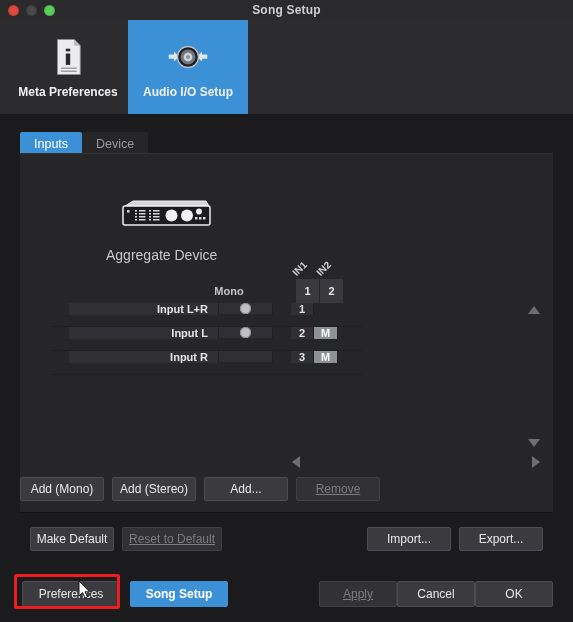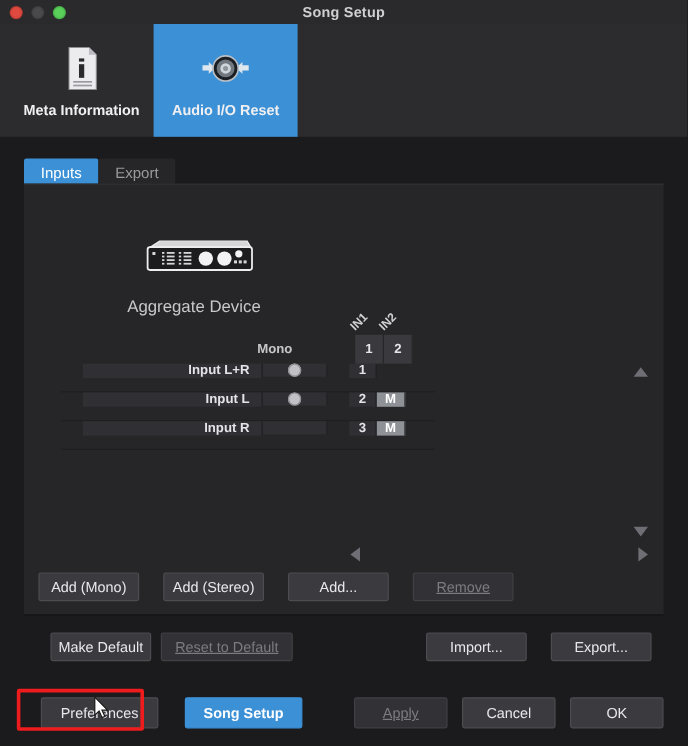--- a/index.html
+++ b/index.html
@@ -199,21 +199,20 @@
   
   .btn {
     height: 24px;
     background: #3b3b3f;
     border: 1px solid #4c4c51;
     border-radius: 2px;
     color: #e8e8ec; font-size: 12px;
     display: inline-flex; align-items: center; justify-content: center;
     padding: 0 10px;
     white-space: nowrap;
-    margin-left: 12px;
   }
   .btn.disabled { color: #7b7b80; background: #323236; border-color: #404045; text-decoration: underline; }
   .btn.primary { background: #3c90d6; border-color: #3c90d6; color: #ffffff; font-weight: bold; }
 
   .addrow {
     position: absolute; left: 20px; top: 477px;
     width: 533px; display: flex; gap: 8px;
   }
   .addrow .btn { width: 84px; }
 
@@ -282,44 +281,44 @@
           <path d="M12 4h19l7 7v33H12z" fill="#ececef" stroke="#8d8d92" stroke-width="1"></path>
           <path d="M31 4l7 7h-7z" fill="#bcbcc1"></path>
           <rect x="21.5" y="14.5" width="5" height="3" fill="#2a2a2c"></rect>
           <rect x="21.5" y="20" width="5" height="13" fill="#2a2a2c"></rect>
           <g fill="#9a9aa0">
             <rect x="16" y="36" width="18" height="1.6"></rect>
             <rect x="16" y="39.5" width="18" height="1.6"></rect>
           </g>
         </svg>
       </span>
-      <span class="tool-label">Meta Information</span>
+      <span class="tool-label">Meta Preferences</span>
     </div>
 
     <div class="tool wide selected">
       <span class="tool-icon">
         <svg viewBox="0 0 48 48" width="42" height="42">
           <g fill="#dfe7ee">
             <path d="M2 21h6v-3l6 5.5-6 5.5v-3H2z"></path>
             <path d="M46 21h-6v-3l-6 5.5 6 5.5v-3h6z"></path>
           </g>
           <circle cx="24" cy="24" r="12" fill="#1b1e22" stroke="#b8bec6" stroke-width="1.6"></circle>
           <circle cx="24" cy="24" r="8.5" fill="#70777f"></circle>
           <circle cx="24" cy="24" r="5" fill="#cfd5db"></circle>
           <circle cx="24" cy="24" r="2.4" fill="#8e959d"></circle>
         </svg>
       </span>
-      <span class="tool-label">Audio I/O Reset</span>
+      <span class="tool-label">Audio I/O Setup</span>
     </div>
 
   </div>
 
   <div class="tabstrip">
     <div class="tab active">Inputs</div>
-    <div class="tab inactive">Export</div>
+    <div class="tab inactive">Device</div>
   </div>
 
   <div class="panel">
 
     <span class="device-graphic">
       <svg viewBox="0 0 186 60" width="93" height="30">
         <path d="M10 14 L26 4 H172 L178 14 Z" fill="#d6d6da" stroke="#eeeef1" stroke-width="2"></path>
         <rect x="6" y="14" width="174" height="38" rx="4" fill="#1c1c1e" stroke="#eeeef1" stroke-width="3"></rect>
         <rect x="14" y="22" width="5" height="5" fill="#d6d6da"></rect>
         <g fill="#d6d6da">
@@ -419,21 +418,21 @@
     <div class="btn">Add (Mono)</div>
     <div class="btn">Add (Stereo)</div>
     <div class="btn">Add...</div>
     <div class="btn disabled">Remove</div>
   </div>
 
   <div class="divider"></div>
 
   <div class="defaultrow">
     <div class="btn">Make Default</div>
-    <div class="btn disabled" style="margin-left:8px;width:110px;">Reset to Default</div>
+    <div class="btn disabled" style="margin-left:8px;width:100px;">Reset to Default</div>
     <div class="spacer"></div>
     <div class="right">
       <div class="btn">Import...</div>
       <div class="btn">Export...</div>
     </div>
   </div>
 
   <div class="bottombar">
     <div class="bottom-left">
       <div class="btn">Preferences</div>

